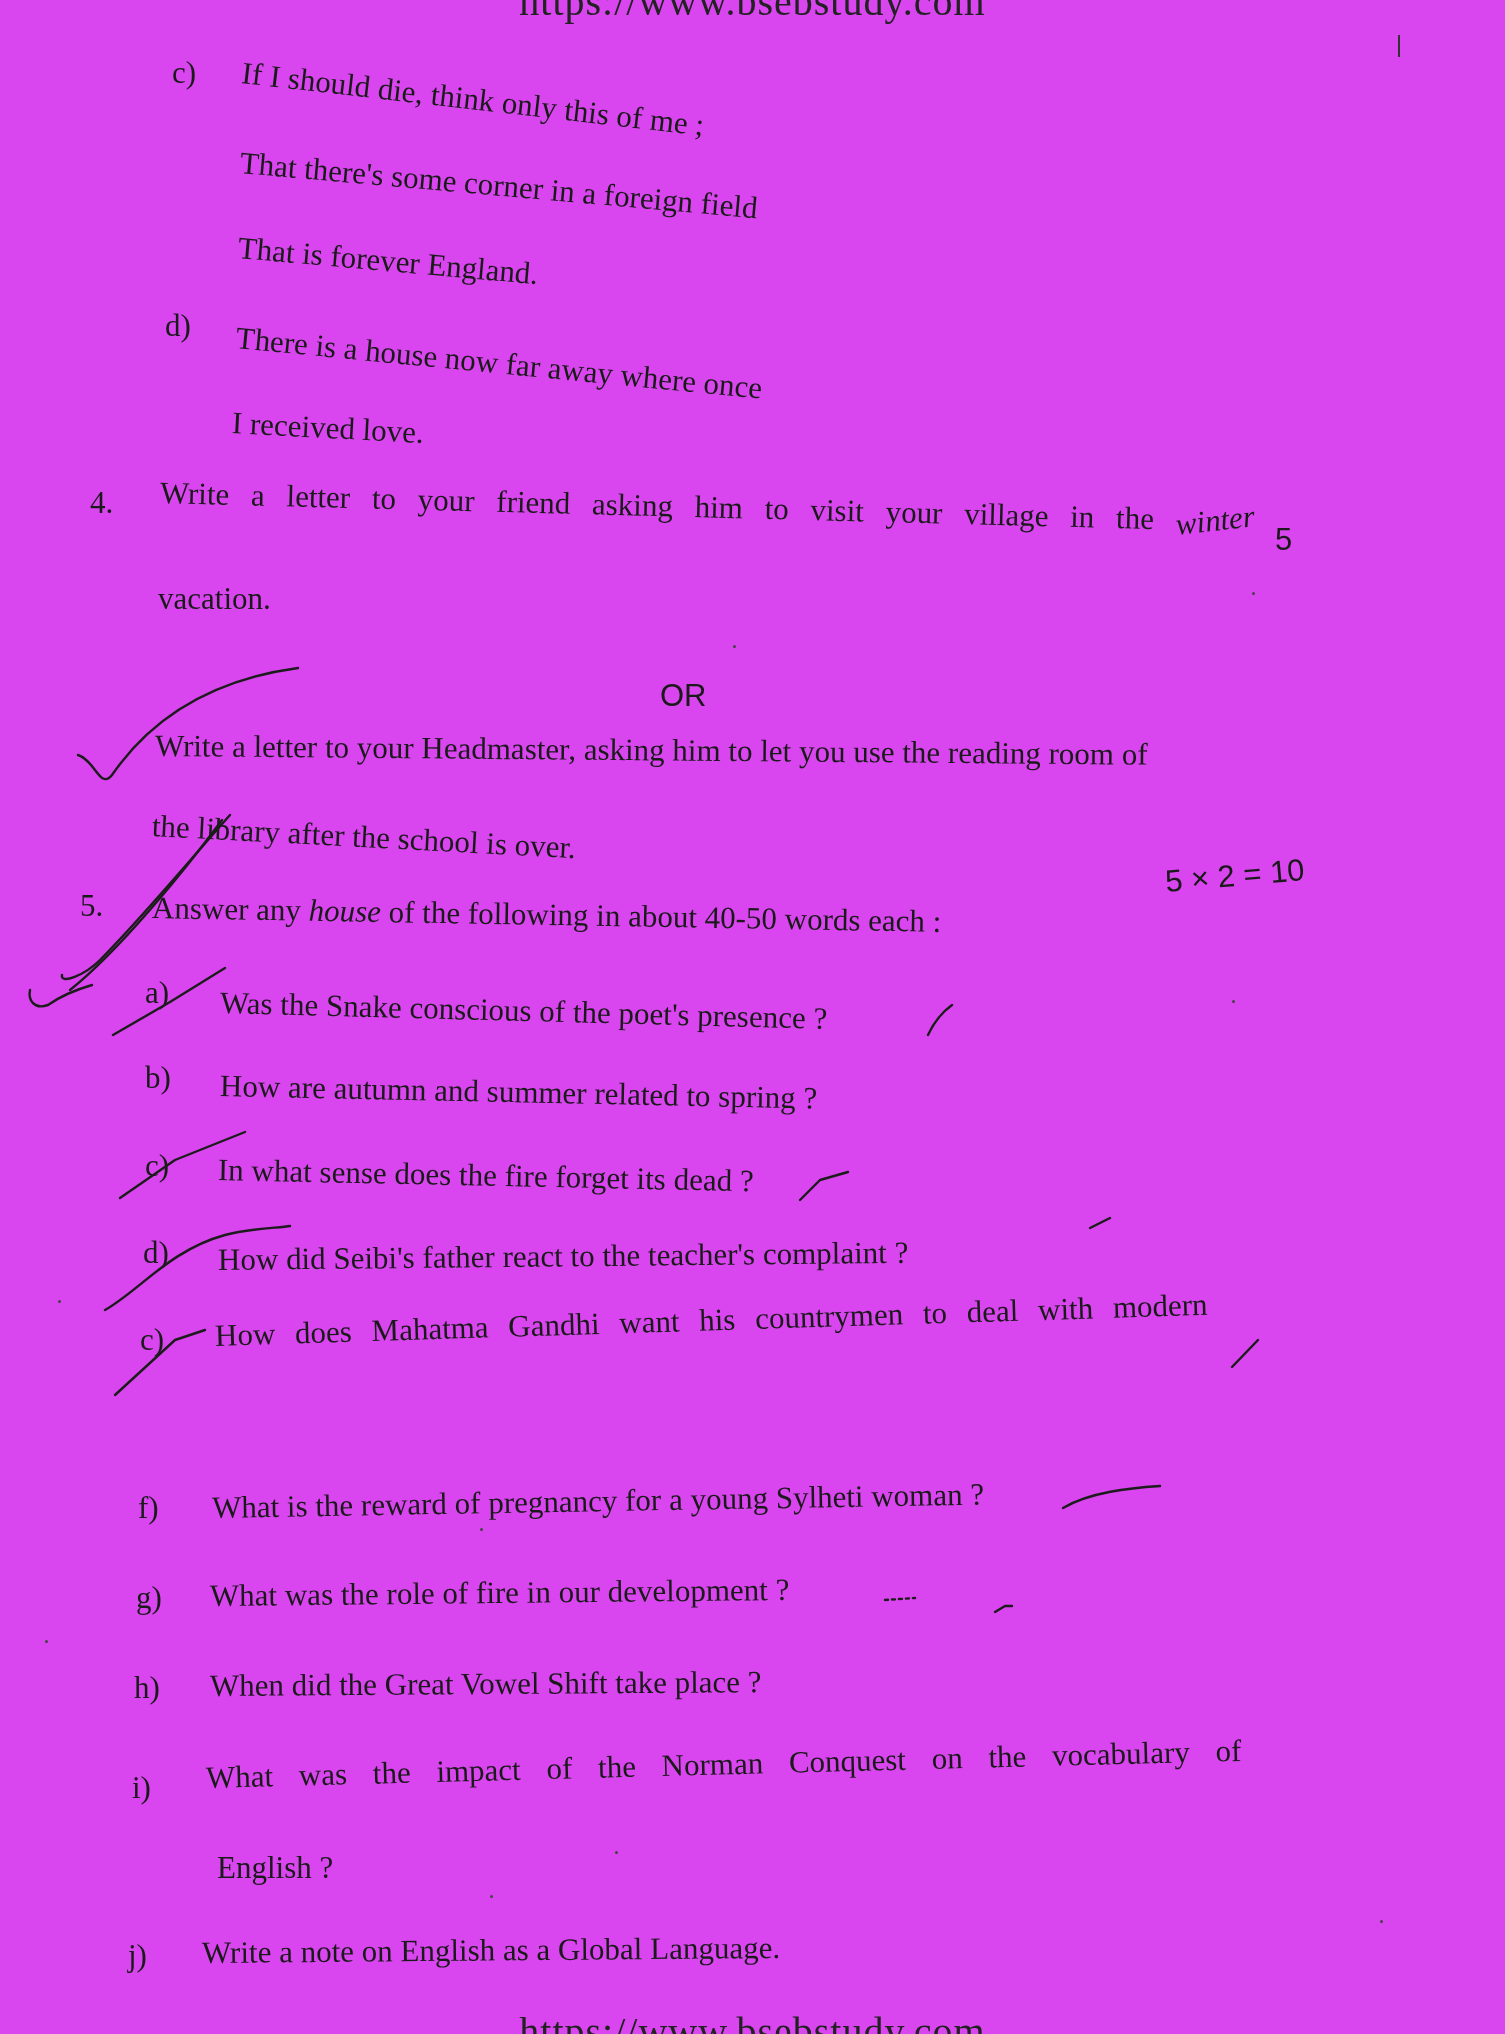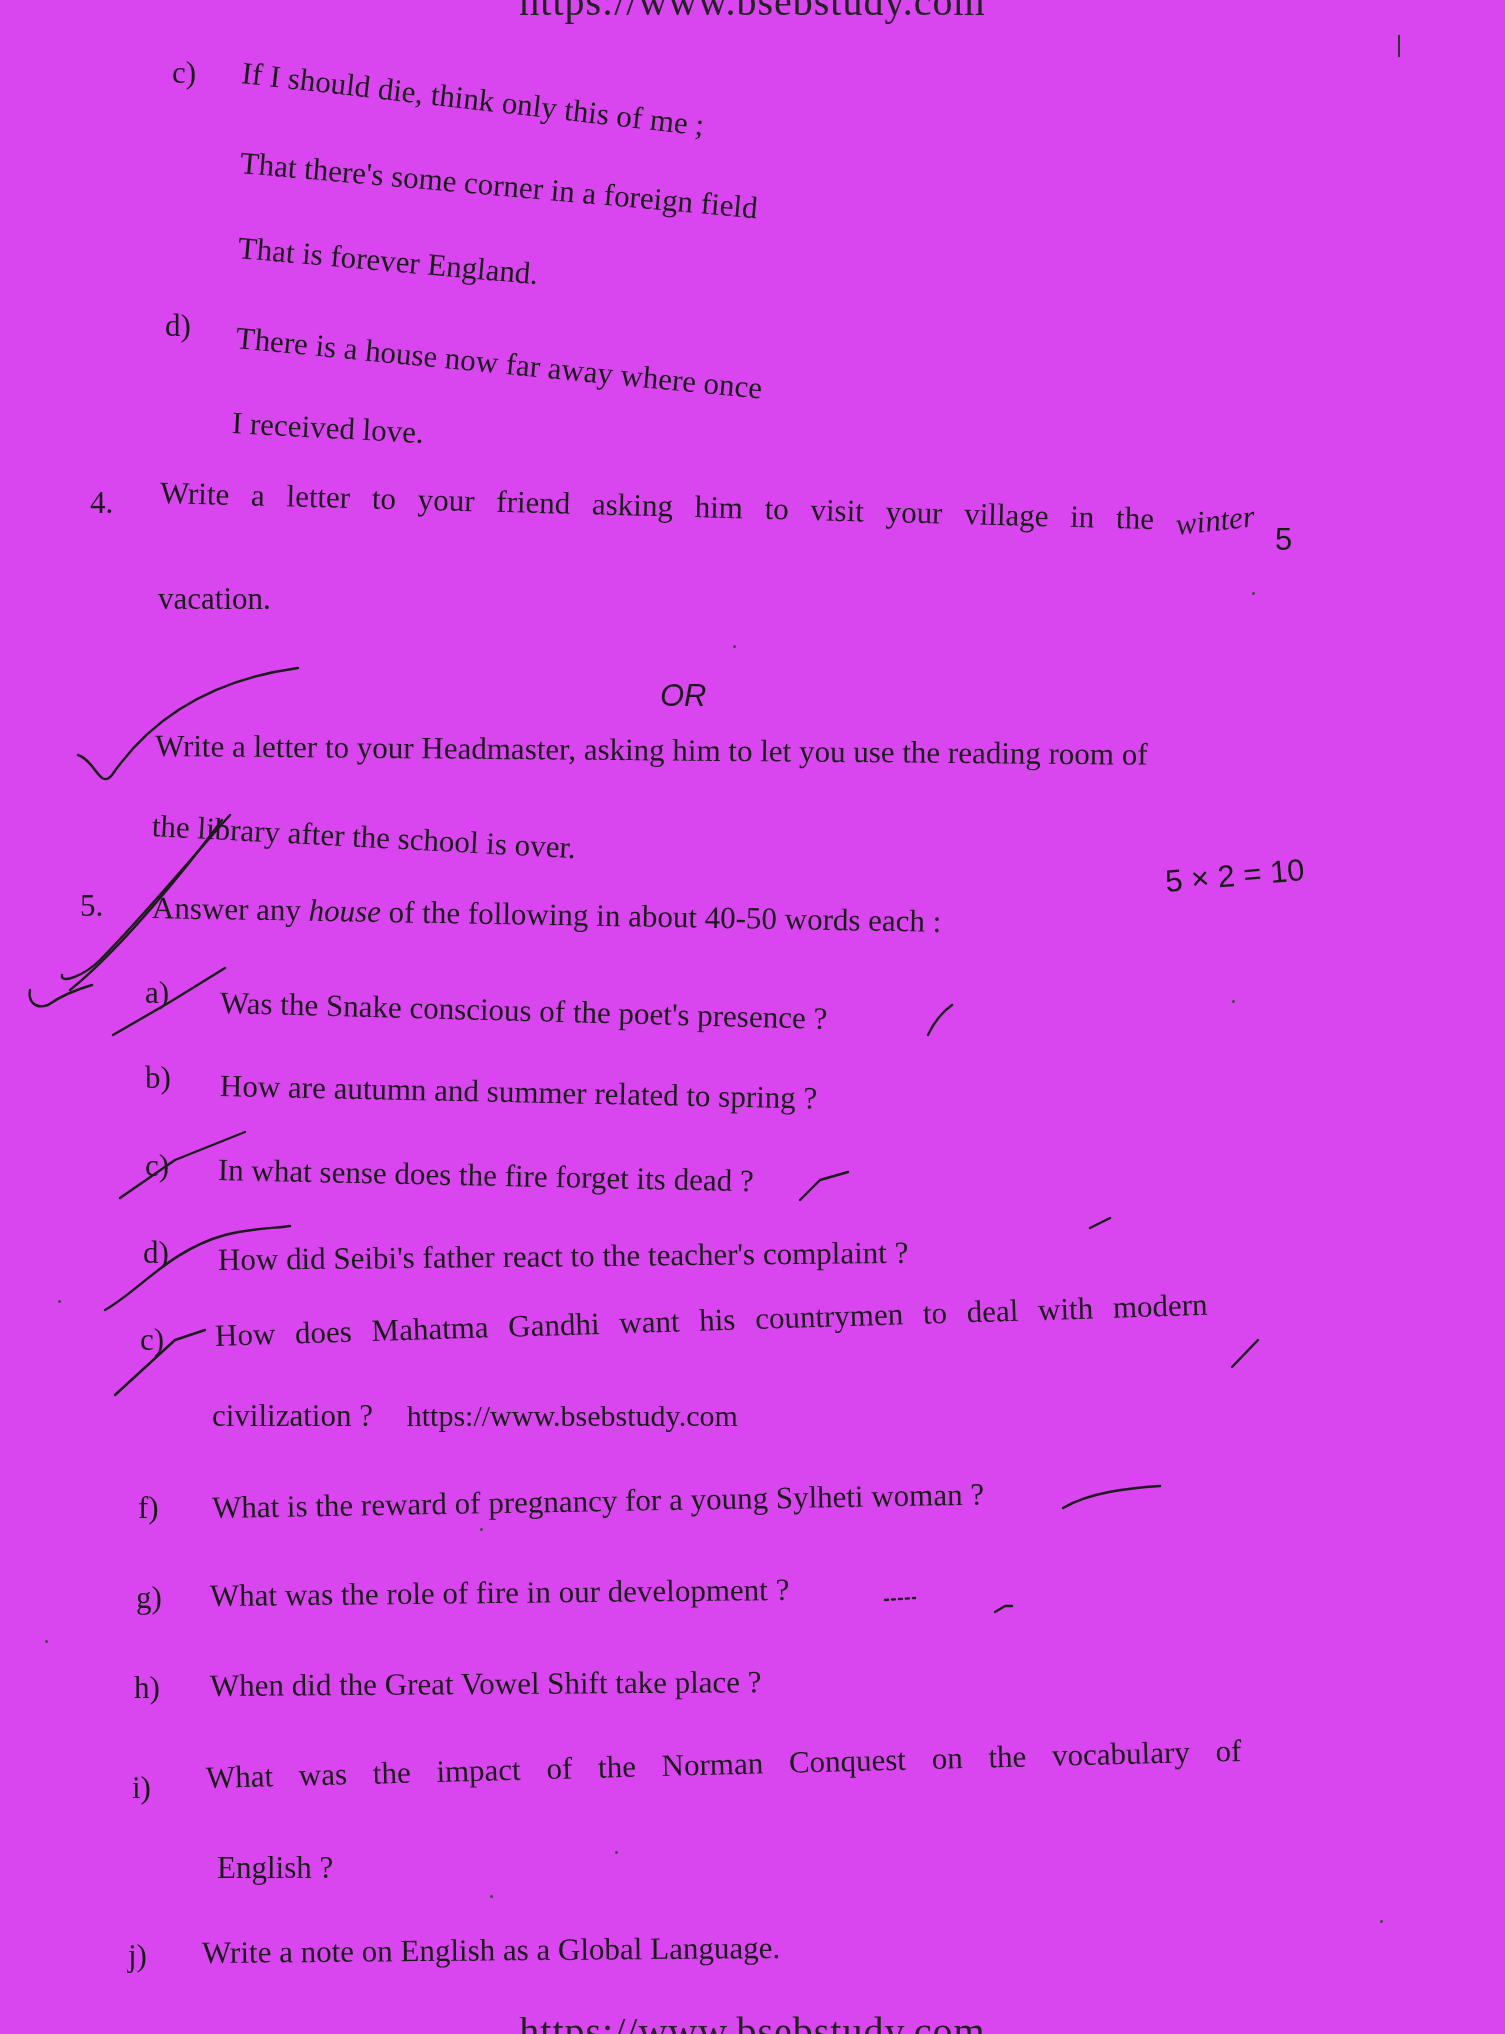--- a/index.html
+++ b/index.html
@@ -13,21 +13,21 @@
     .hdr {
       font-size: 40px; letter-spacing: 1px; color: #222;
       left: 0; width: 1505px; text-align: center;
     }
     .hdr-top { top: -22px; }
     .hdr-bot { top: 2008px; }
     .txt { font-size: 31px; transform-origin: left center; }
     .lbl { font-size: 31px; }
     .qnum { font-size: 31px; }
     .marks { font-size: 31px; font-family: "Liberation Sans", "DejaVu Sans", sans-serif; }
-    .or { font-size: 31px; font-family: "Liberation Sans", "DejaVu Sans", sans-serif; font-style: italic; }
+    .or { font-size: 31px; font-family: "Liberation Sans", "DejaVu Sans", sans-serif; }
     .ink { position: absolute; left: 0; top: 0; width: 1505px; height: 2034px; pointer-events: none; }
     .speck { position: absolute; width: 3px; height: 3px; background: #444; border-radius: 50%; }
     .vline { position: absolute; width: 2px; background: #333; }
   </style>
 </head>
 <body>
 
 <div class="page">
 
   <div class="abs hdr hdr-top">https://www.bsebstudy.com</div>
@@ -67,24 +67,20 @@
   <div class="abs txt" style="left:220px; top:1068px; transform: rotate(1.2deg);">How are autumn and summer related to spring ?</div>
 
   <div class="abs lbl" style="left:145px; top:1148px;">c)</div>
   <div class="abs txt" style="left:218px; top:1152px; transform: rotate(1.2deg);">In what sense does the fire forget its dead ?</div>
 
   <div class="abs lbl" style="left:143px; top:1235px;">d)</div>
   <div class="abs txt" style="left:218px; top:1242px; transform: rotate(-0.6deg);">How did Seibi's father react to the teacher's complaint ?</div>
 
   <div class="abs lbl" style="left:140px; top:1322px;">c)</div>
   <div class="abs txt" style="left:215px; top:1318px; word-spacing:12px; transform: rotate(-1.8deg);">How does Mahatma Gandhi want his countrymen to deal with modern</div>
-  <div class="abs txt" style="left:212px; top:1398px;">
-    <span>civilization ?</span>
-    <span style="margin-left:26px; font-size:30px;">https://www.bsebstudy.com</span>
-  </div>
 
   <div class="abs lbl" style="left:138px; top:1490px;">f)</div>
   <div class="abs txt" style="left:212px; top:1490px; transform: rotate(-1deg);">What is the reward of pregnancy for a young Sylheti woman ?</div>
 
   <div class="abs lbl" style="left:136px; top:1580px;">g)</div>
   <div class="abs txt" style="left:210px; top:1578px; transform: rotate(-0.6deg);">What was the role of fire in our development ?</div>
 
   <div class="abs lbl" style="left:134px; top:1670px;">h)</div>
   <div class="abs txt" style="left:210px; top:1668px; transform: rotate(-0.4deg);">When did the Great Vowel Shift take place ?</div>
 

